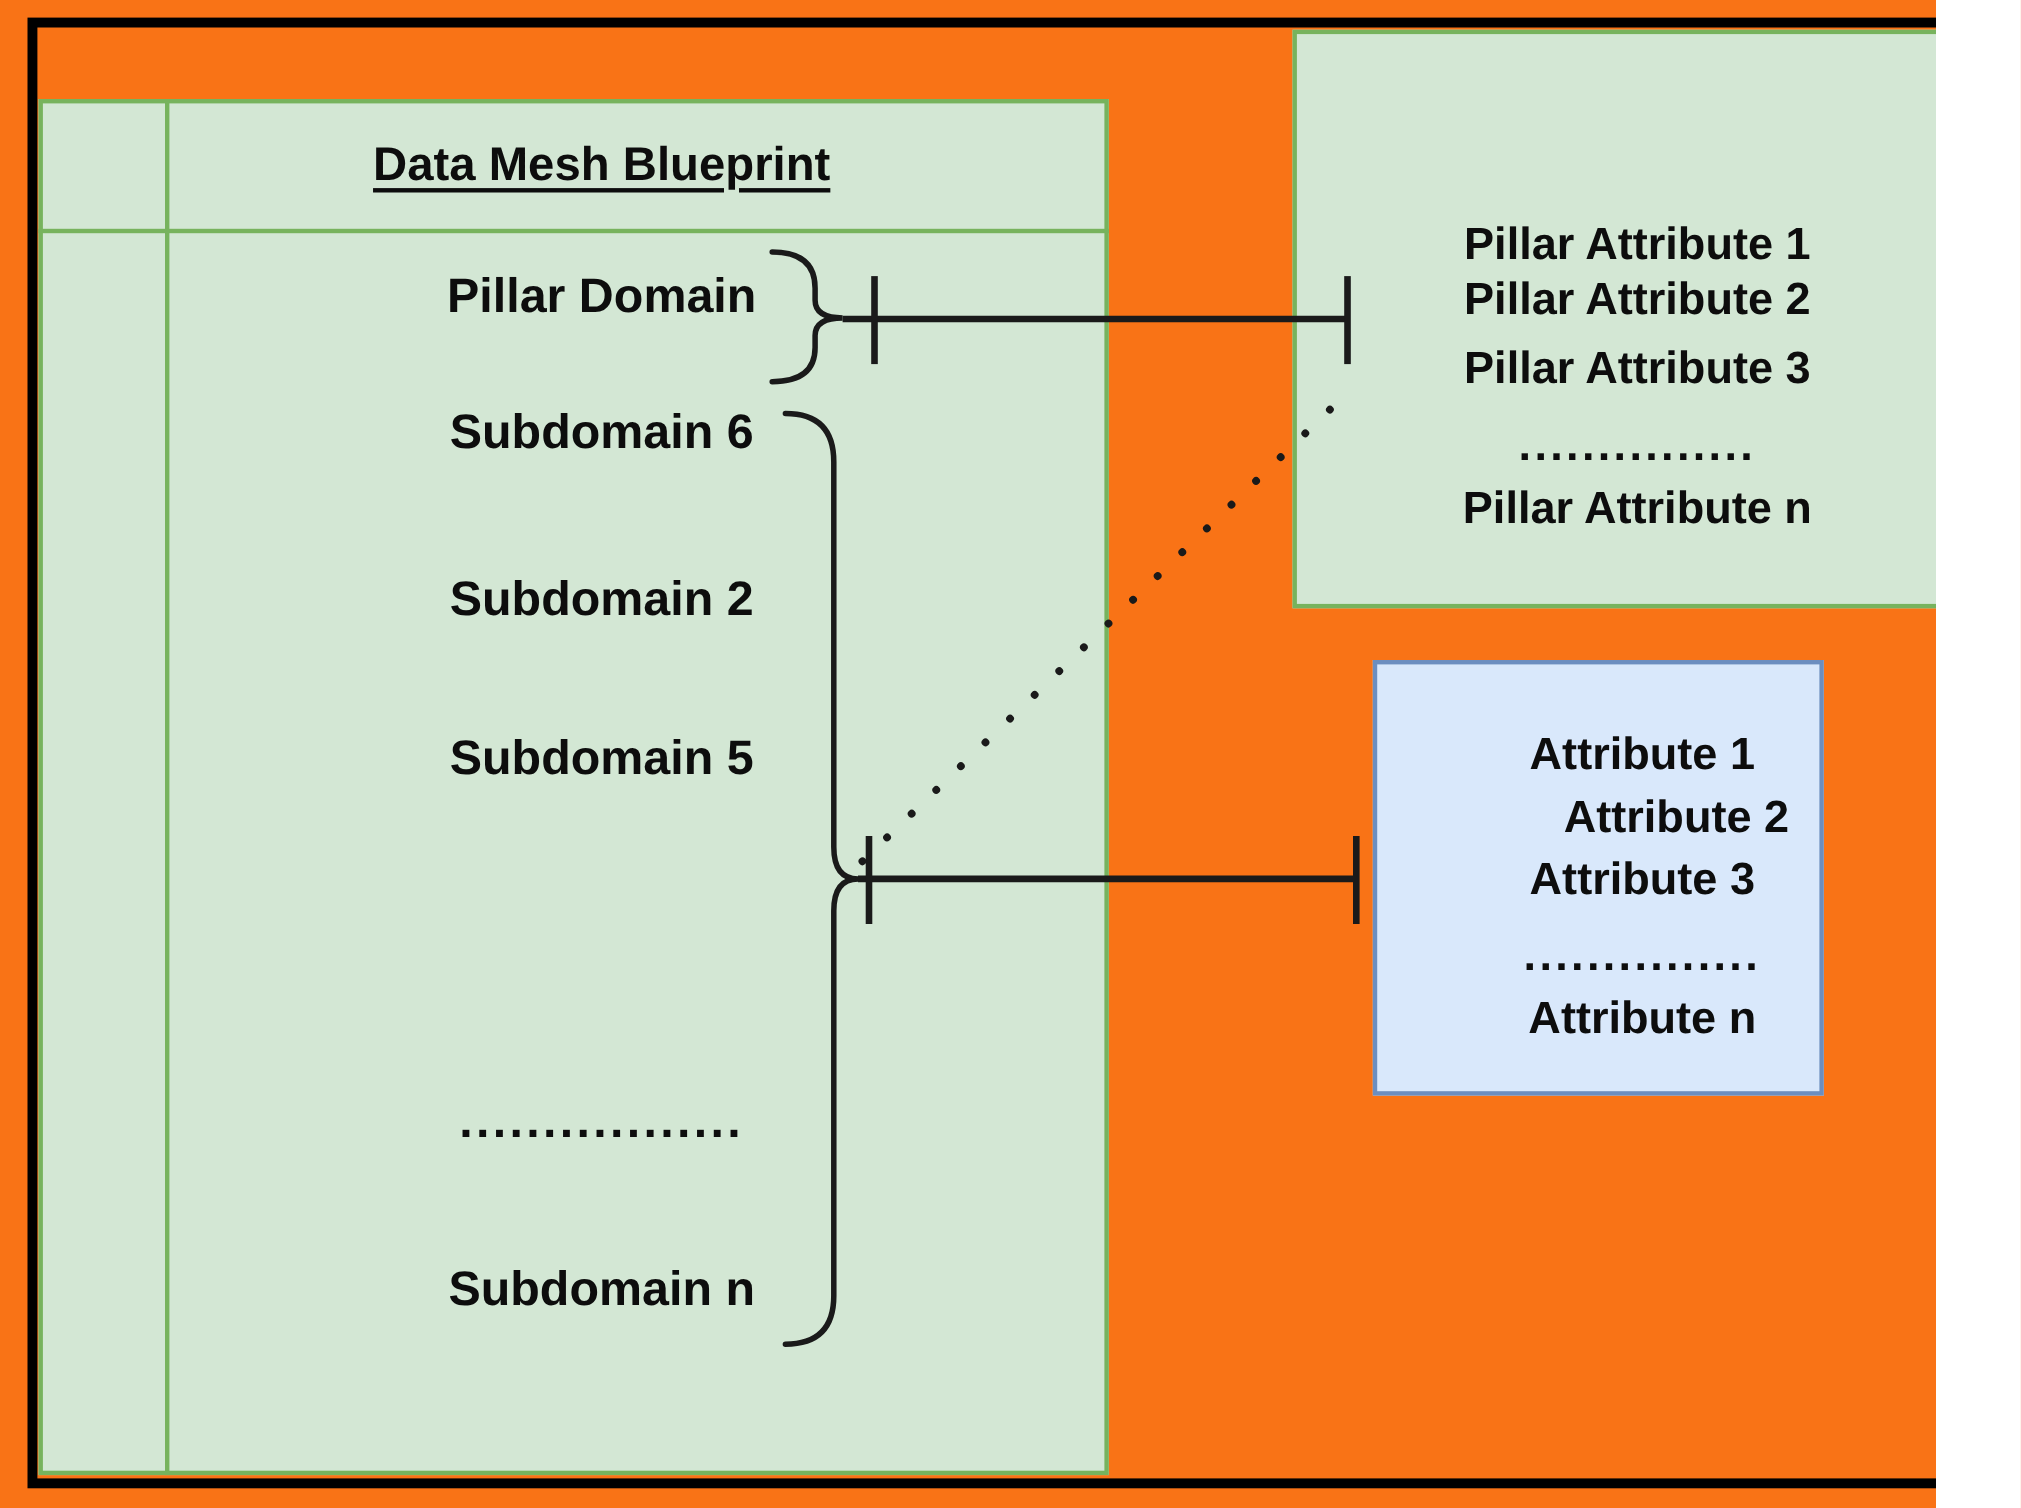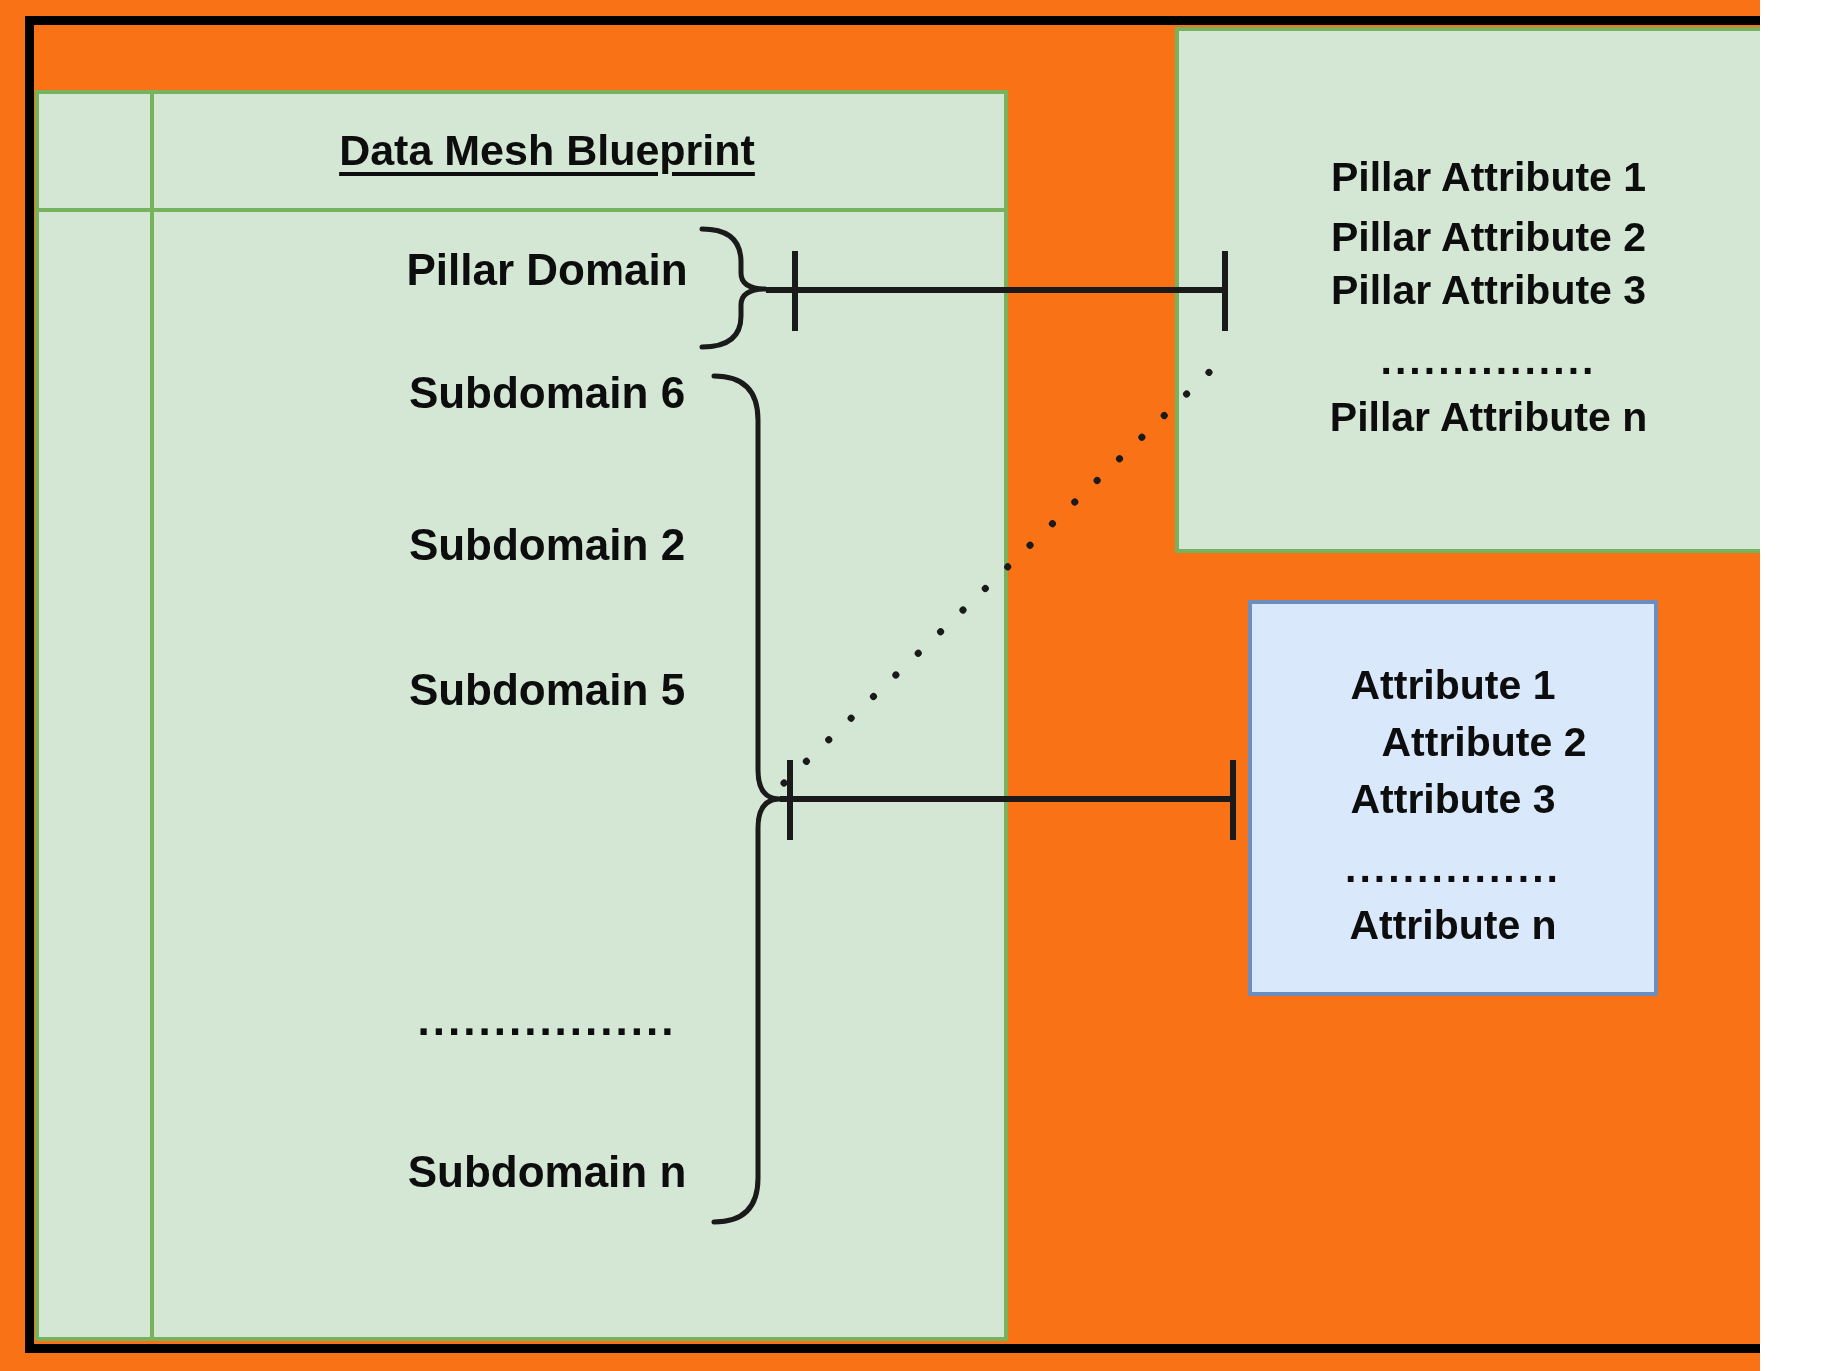--- a/index.html
+++ b/index.html
@@ -38,24 +38,24 @@
   .r5 { top:995px; letter-spacing:3px; }
   .r6 { top:1147px; }
   .pillar-box {
     position:absolute; left:1175px; top:27px; width:627px; height:526px;
     box-sizing:border-box; background:#d3e7d4; border:4px solid #77b35d;
   }
   .attr-box {
     position:absolute; left:1248px; top:600px; width:410px; height:396px;
     box-sizing:border-box; background:#d9e8fb; border:4px solid #6c8ebf;
   }
-  .pline { left:1175px; width:627px; height:50px; font-size:41px; }
-  .p0 { top:152px; } .p1 { top:212px; } .p2 { top:265px; }
+  .pline { left:1175px; width:627px; height:50px; font-size:41px;margin-top:44px; }
+  .p0 { top:152px; } .p1 { top:202px; } .p2 { top:265px; }
   .p3 { top:335px; letter-spacing:3px; } .p4 { top:392px; }
-  .aline { left:1248px; width:410px; height:50px; font-size:41px; }
+  .aline { left:1248px; width:410px; height:50px; font-size:41px;padding-left:40px; }
   .a0 { top:660px; } .a1 { top:717px;margin-left:31px; } .a2 { top:774px; }
   .a3 { top:843px; letter-spacing:3px; } .a4 { top:900px; }
   .overlay { position:absolute; left:0; top:0; width:1837px; height:1371px; }
 </style>
 </head>
 <body>
 
 <div class="canvas">
 
   <div class="frame"></div>

